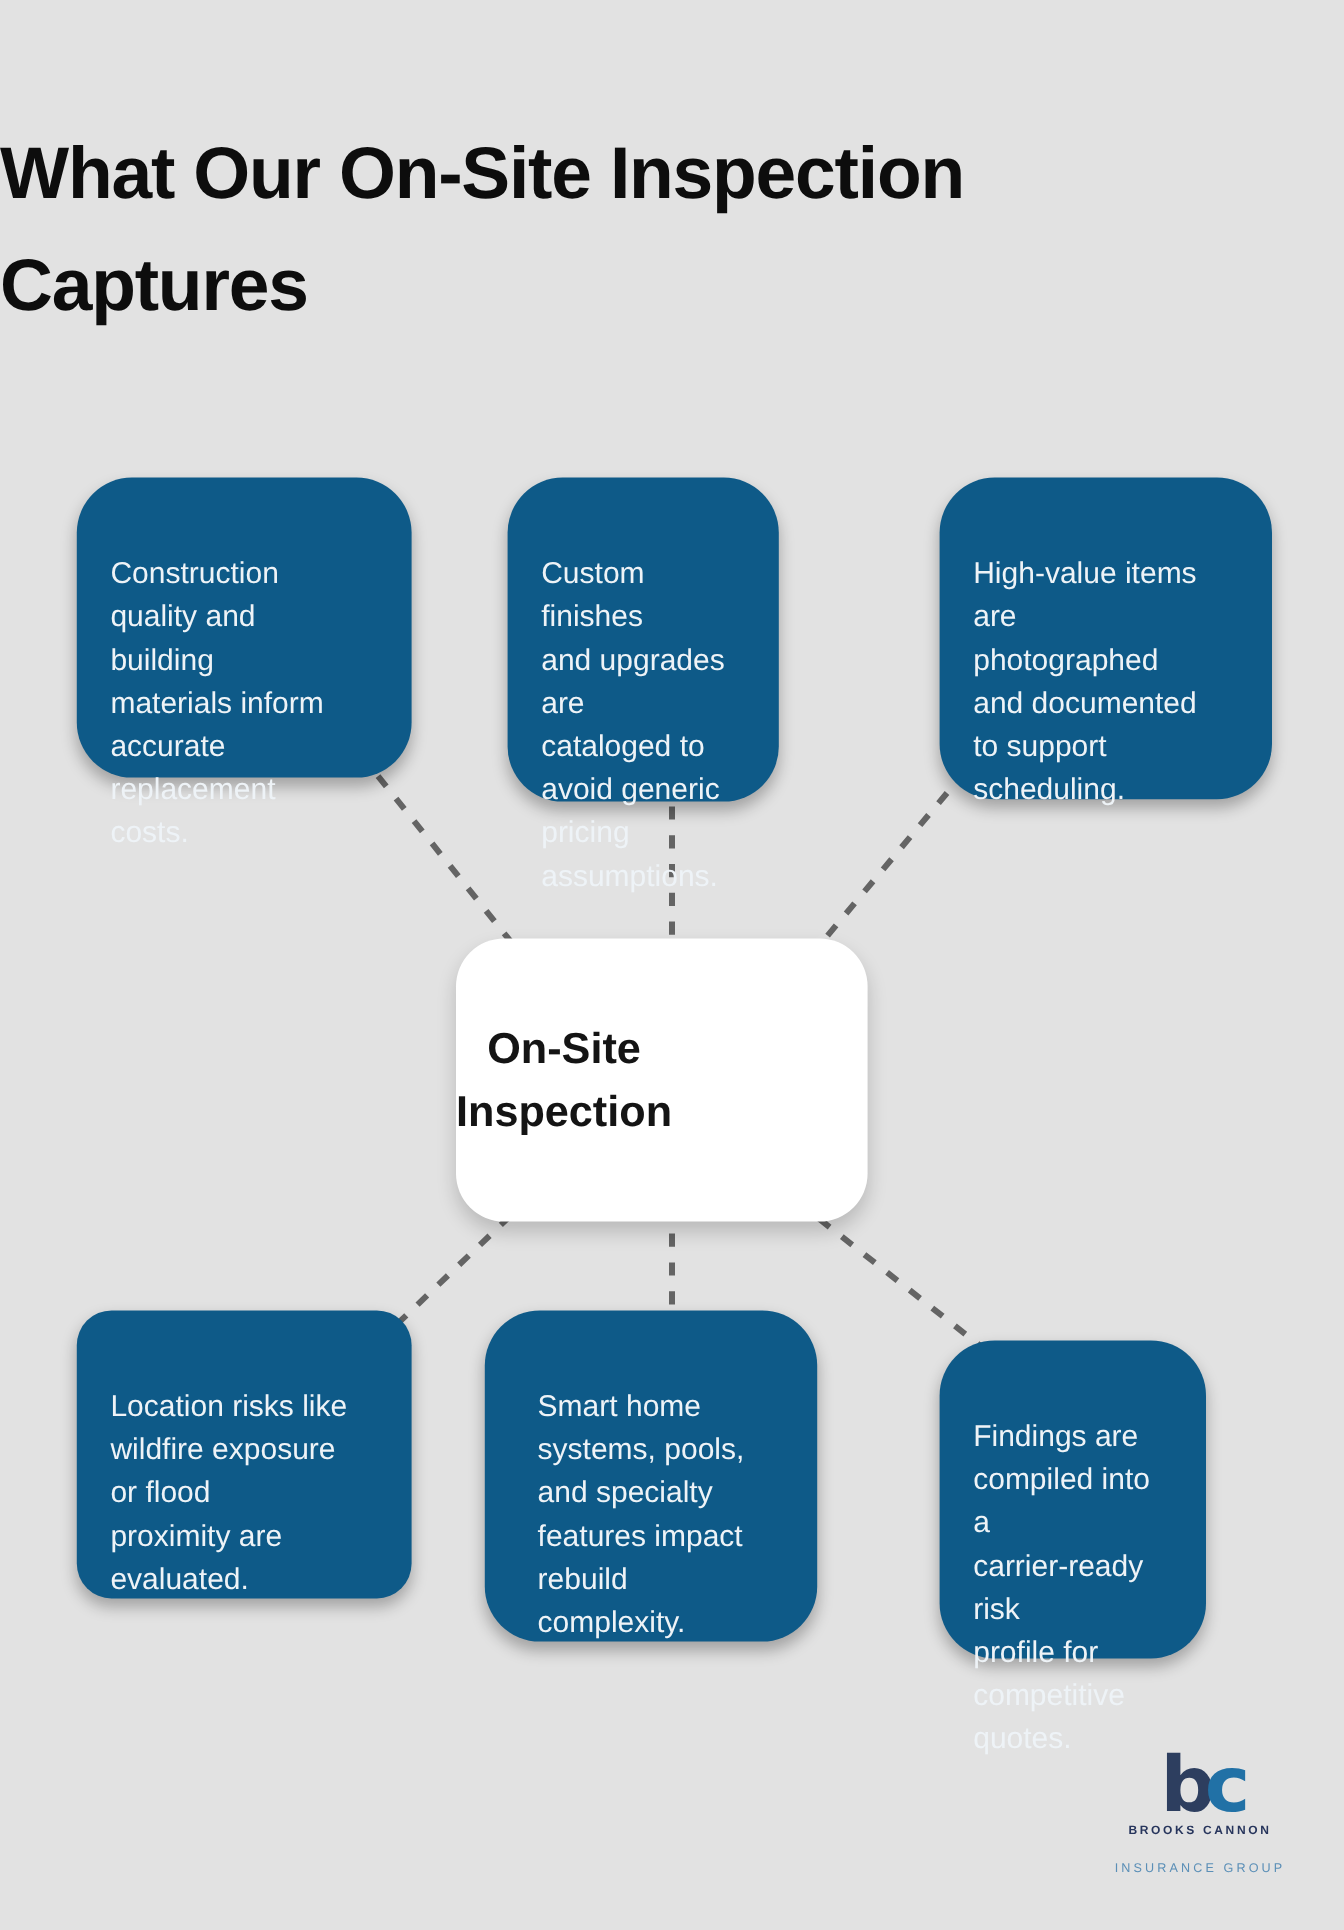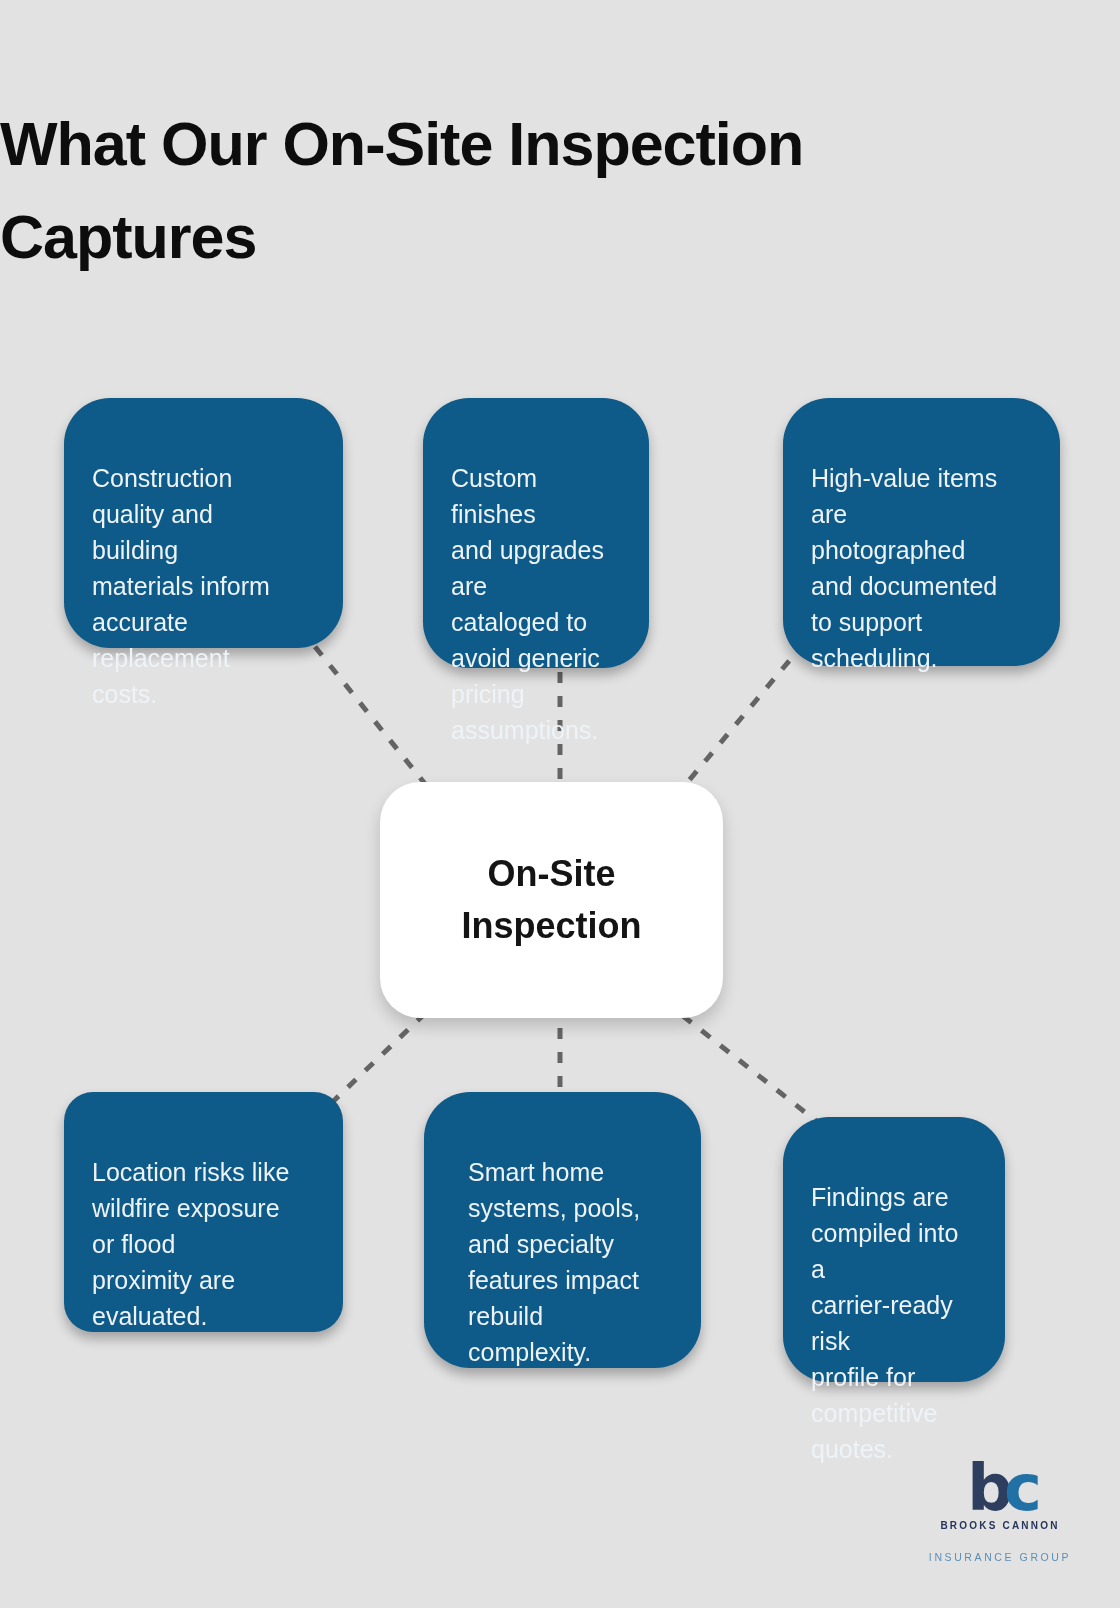--- a/index.html
+++ b/index.html
@@ -50,34 +50,34 @@
     color: var(--node-text);
     font-size: 25px;
     line-height: 36px;
     padding: 26px 28px;
     white-space: pre-line;
   }
   .node--tl { left: 64px;  top: 398px;  width: 279px; height: 250px; }
   .node--tm { left: 423px; top: 398px;  width: 226px; height: 270px; }
   .node--tr { left: 783px; top: 398px;  width: 277px; height: 268px; }
   .node--bl { left: 64px;  top: 1092px; width: 279px; height: 240px; border-radius: 29px; }
-  .node--bm { left: 424px; top: 1092px; width: 277px; height: 276px; padding-left: 44px; }
+  .node--bm { left: 404px; top: 1092px; width: 277px; height: 276px; padding-left: 44px; }
   .node--br { left: 783px; top: 1092px; width: 222px; height: 265px; margin-top: 25px; }
 
   .center-node {
     position: absolute;
     z-index: 2;
     left: 380px; top: 782px;
     width: 343px; height: 236px;
     background: var(--center-fill);
     border-radius: 40px;
     box-shadow: 0 8px 16px rgba(0,0,0,0.18);
     display: flex;
     align-items: center;
-    justify-content: center;
+    justify-content: flex-start;
   }
   .center-node__label {
     font-size: 36px;
     font-weight: 800;
     line-height: 1.45;
     color: var(--center-text);
     text-align: center;
     white-space: pre-line;
   }
 

